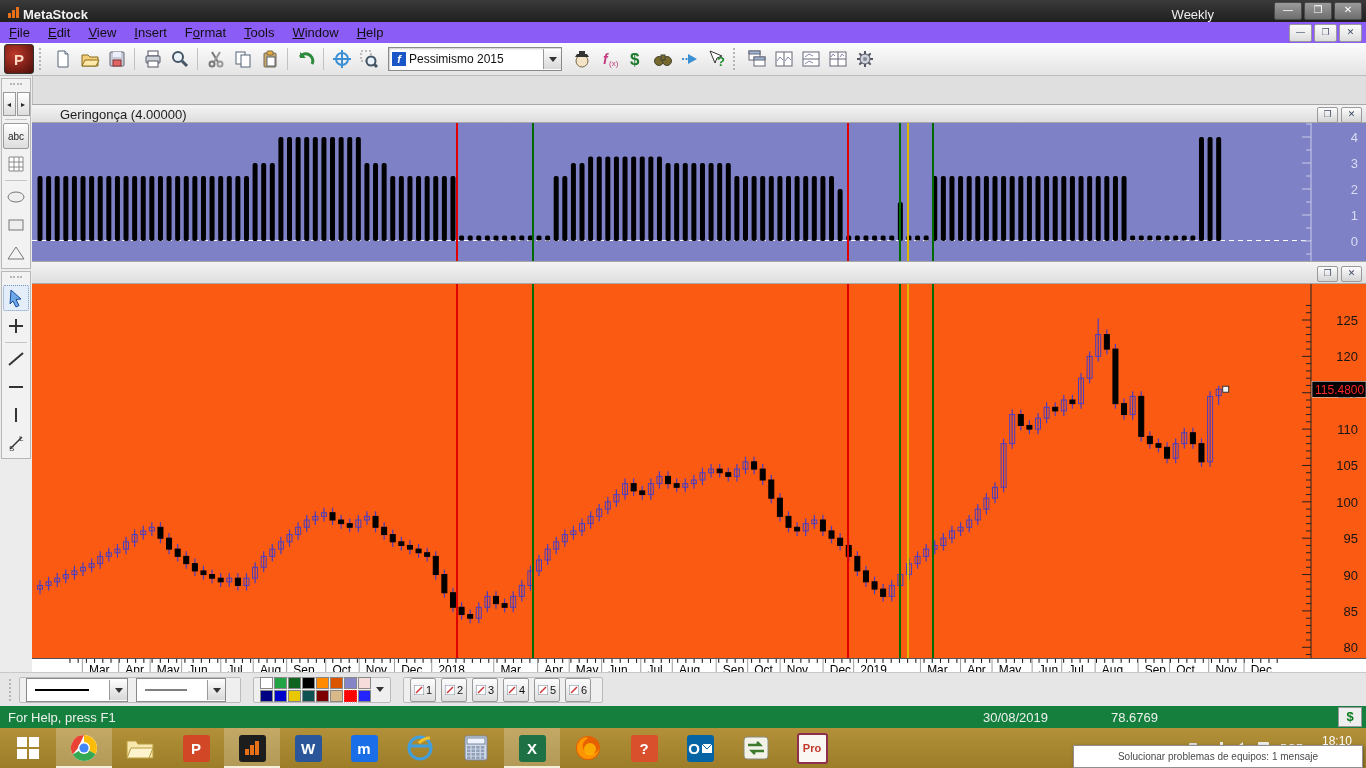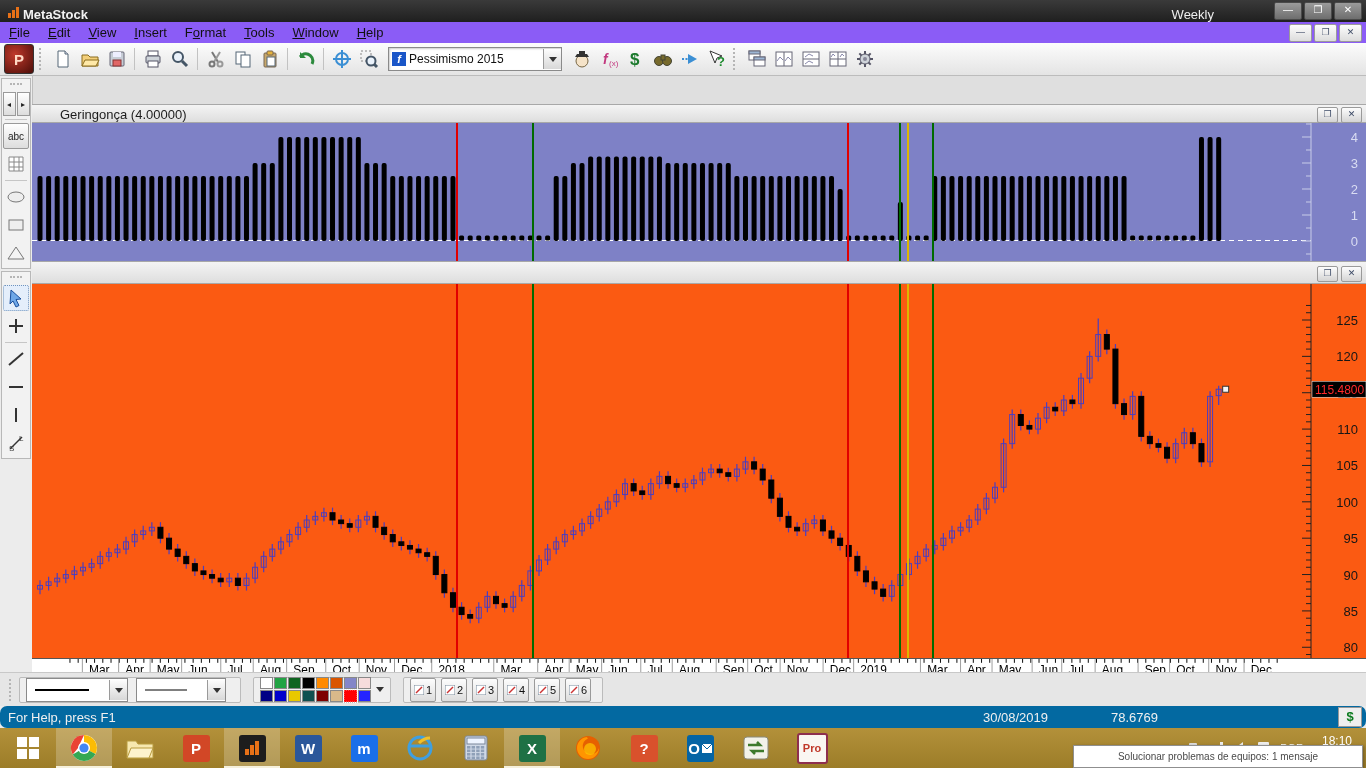--- a/index.html
+++ b/index.html
@@ -87,22 +87,22 @@
   .style-combo{display:flex;align-items:center;width:100px;height:22px;background:#fff;border:1px solid #8a8a8a;margin-right:8px;}
   .style-combo svg{flex:1;}
   #palette-box{display:grid;grid-template-columns:repeat(8,13px);grid-auto-rows:12px;gap:1px;}
   .swatch{width:13px;height:12px;border:1px solid #888;box-sizing:border-box;}
   .swatch.sel{border:1px dotted #ff4444;outline:1px dotted #fff;}
   .pal-arrow{margin-left:5px;border:4px solid transparent;border-top:5px solid #333;margin-top:4px;}
   .tmpl-btn{width:24px;height:22px;background:linear-gradient(#fdfdfd,#ddd);border:1px solid #9a9a9a;border-radius:2px;
     margin-right:5px;display:flex;align-items:center;justify-content:center;font-size:11px;color:#111;gap:1px;}
   .tmpl-btn svg{margin-right:1px;}
   
-  #statusbar{position:absolute;left:0;top:706px;width:1366px;height:22px;background:#0369a1;color:#f0f0f0;
-    font-size:13px;display:flex;align-items:center;border-radius:7px;}
+  #statusbar{position:absolute;left:0;top:706px;width:1366px;height:22px;background:#15803d;color:#f0f0f0;
+    font-size:13px;display:flex;align-items:center;}
   #status-help{padding-left:8px;}
   #status-date{position:absolute;right:318px;}
   #status-value{position:absolute;right:208px;}
   #status-dollar{position:absolute;right:4px;width:22px;height:18px;background:#efefef;border:1px solid #999;
     color:#0a7a1e;font-weight:bold;text-align:center;line-height:18px;font-size:13px;}
   
   #taskbar{position:absolute;left:0;top:728px;width:1366px;height:40px;
     background:linear-gradient(#b3913a,#9c7d28);display:flex;align-items:center;}
   .tb-app{width:56px;height:40px;display:flex;align-items:center;justify-content:center;position:relative;}
   .tb-app.active{background:rgba(255,255,255,0.22);box-shadow:inset 0 -2px 0 #f5f0dc;}

